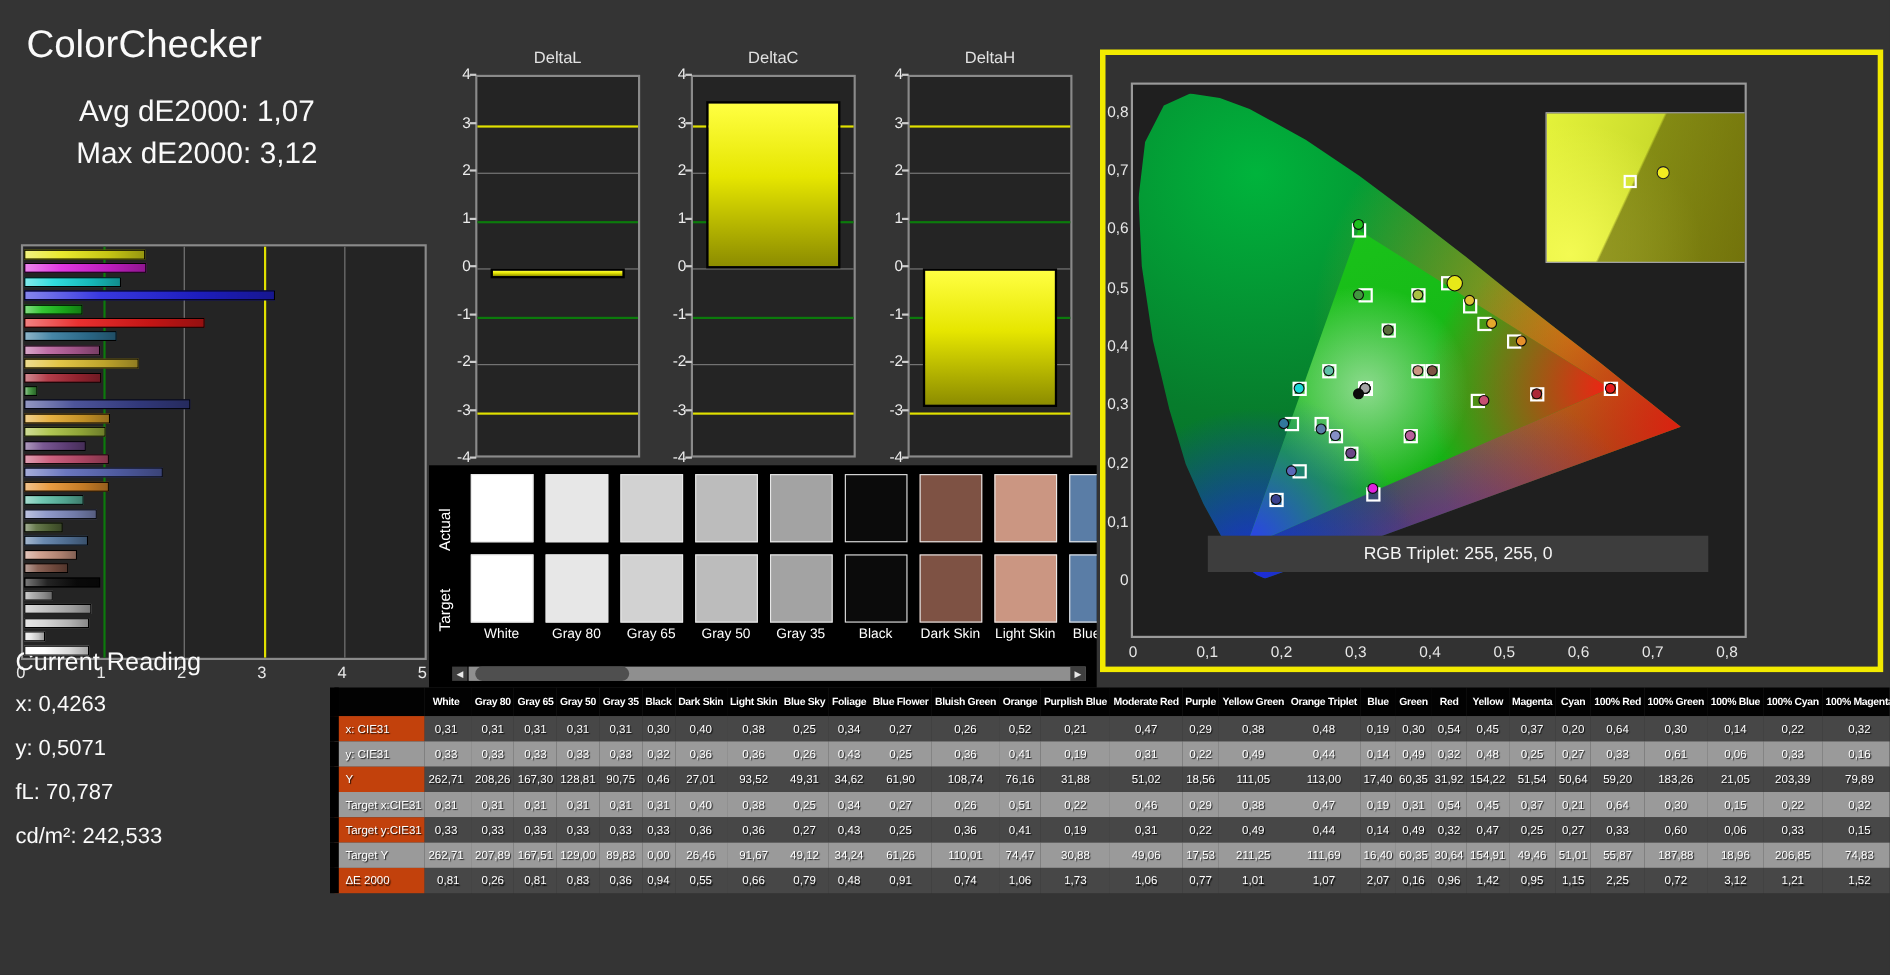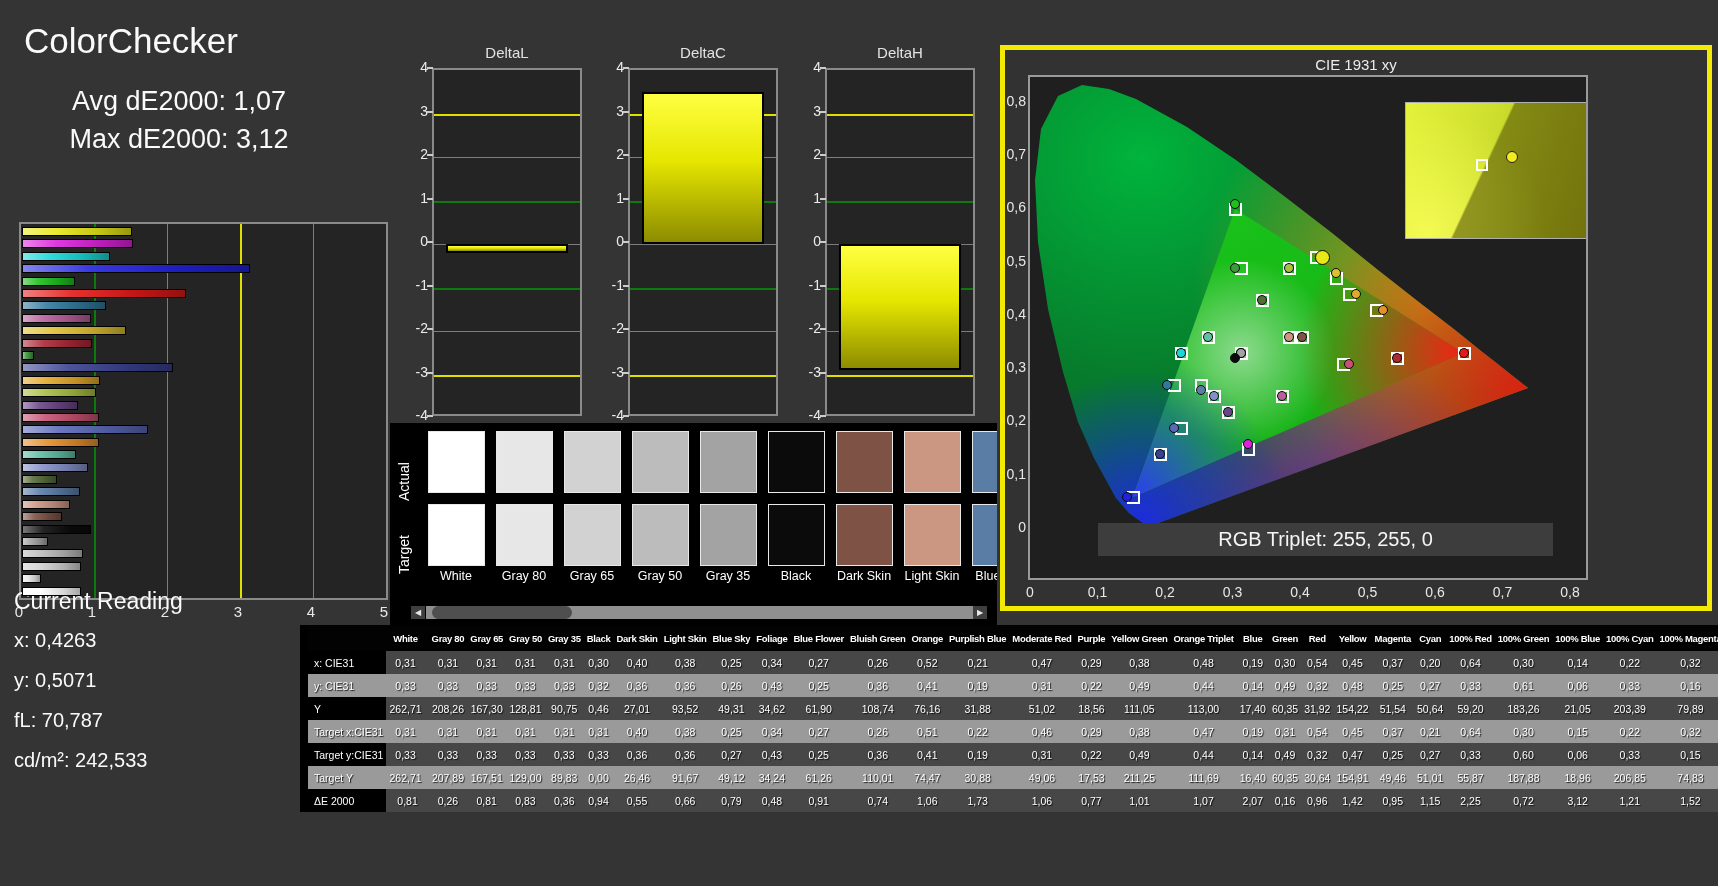--- a/index.html
+++ b/index.html
@@ -50,34 +50,34 @@
   .cie-dot{position:absolute;border:1px solid #0a0a0a;border-radius:50%;box-sizing:border-box;}
   .cie-inset{position:absolute;left:375px;top:25px;width:183px;height:137px;border:1px solid #b0b0b0;
              box-sizing:border-box;overflow:hidden;
              background:linear-gradient(115deg,transparent 0 44%,rgba(75,75,0,.55) 45%),
                         radial-gradient(circle 150px at 12% 95%,rgba(250,255,90,.8),rgba(250,255,90,0) 80%),
                         linear-gradient(105deg,#e4f23a 0%,#ccdd2d 45%,#a3a318 100%);}
   .inset-sq{position:absolute;left:70px;top:56px;width:12px;height:12px;border:2px solid #fff;box-sizing:border-box;}
   .inset-dot{position:absolute;left:100px;top:48px;width:12px;height:12px;border-radius:50%;
              background:#f2ec20;border:1.5px solid #222;box-sizing:border-box;}
   .rgb-box{position:absolute;left:93px;top:437px;width:455px;height:33px;background:#3d3d3d;
-           color:#f5f5f5;font-size:20px;line-height:33px;text-align:center;margin-top:36px;}
+           color:#f5f5f5;font-size:16px;line-height:33px;text-align:center;}
   
   .reading-block{position:absolute;left:14px;top:588px;width:270px;}
   .reading-head{font-size:23px;color:#fafafa;margin:0 0 14px 0;font-weight:400;}
   .reading-line{font-size:20px;color:#fafafa;margin:0 0 17px 0;}
   
   .data-table{position:absolute;left:300px;top:625px;border-collapse:collapse;table-layout:auto;width:1162px;}
   .data-table th,.data-table td{white-space:nowrap;padding:0 3px;height:23px;text-align:center;
         font-weight:400;color:#fff;text-shadow:1px 1px 1px rgba(0,0,0,.85);}
   .data-table thead th{background:#020202;font-size:9.5px;font-weight:700;letter-spacing:-0.3px;height:26px;}
   .data-table td{font-size:10.5px;}
   .data-table .lbl{text-align:left;padding-left:6px;font-size:10.5px;border-left:8px solid #000;min-width:62px;}
   .row-dark td{background:#474747;}
-  .row-dark td.lbl{background:#000000;}
+  .row-dark td.lbl{background:#c2410c;}
   .row-light td{background:#9a9a9a;}
 </style>
 </head>
 <body>
 
 <div class="screen">
 
   <div class="title-block">
     <h1 class="app-title">ColorChecker</h1>
   </div>
@@ -257,21 +257,20 @@
         <div class="sw-cell" style="left: 582px; top: 81px; background: rgb(90, 125, 166);"></div>
         <div class="sw-name" style="left: 577px;">Blue Sky</div>
       </div>
     <div class="sw-arrow" style="left:21px;"><span>◀</span></div>
     <div class="sw-scroll-track"></div>
     <div class="sw-scroll-thumb"></div>
     <div class="sw-arrow" style="left:583px;"><span>▶</span></div>
   </div>
 
   <div class="cie-frame">
-    <div class="cie-title">CIE 1931 xy</div>
     <div class="cie-plot" id="ciePlot">
       <div class="cie-layer" id="cieHorseshoe" style="clip-path: polygon(120px 449px, 113px 446px, 99px 436px, 86px 421px, 64px 381px, 48px 345px, 33px 295px, 18px 232px, 8px 165px, 5px 103px, 11px 52px, 28px 19px, 52px 8px, 79px 12px, 106px 22px, 157px 50px, 206px 83px, 254px 119px, 302px 156px, 348px 193px, 390px 226px, 425px 253px, 451px 274px, 469px 288px, 484px 300px, 498px 311px); background: radial-gradient(150px at 20% 88%, rgba(30, 40, 230, 0.95), rgba(30, 40, 230, 0) 100%), radial-gradient(190px at 52% 90%, rgba(160, 15, 190, 0.8), rgba(160, 15, 190, 0) 100%), radial-gradient(230px at 90% 62%, rgba(230, 25, 15, 0.95), rgba(230, 25, 15, 0) 100%), radial-gradient(240px at 72% 44%, rgba(235, 175, 20, 0.8), rgba(235, 175, 20, 0) 100%), radial-gradient(430px 400px at 20% 16%, rgb(0, 180, 60) 0%, rgb(7, 124, 44) 55%, rgb(6, 100, 40) 100%);"></div>
       <div class="cie-layer" id="cieTriangle" style="clip-path: polygon(434px 276px, 205px 132px, 103px 420px); background: radial-gradient(200px at 103.25px 420.02px, rgba(45, 55, 255, 0.95), rgba(45, 55, 255, 0) 72%), radial-gradient(230px at 434px 276.11px, rgba(255, 25, 20, 0.95), rgba(255, 25, 20, 0) 72%), radial-gradient(120px at 211.25px 276.11px, rgba(238, 246, 240, 0.55), rgba(238, 246, 240, 0) 78%), linear-gradient(155deg, rgb(30, 208, 30), rgb(15, 160, 15));"></div>
       <div class="cie-layer" id="cieMarkers">
           <div class="cie-sq" style="left: 205.25px; top: 270.11px;"></div>
           <div class="cie-sq" style="left: 205.25px; top: 270.11px;"></div>
           <div class="cie-sq" style="left: 205.25px; top: 270.11px;"></div>
           <div class="cie-sq" style="left: 205.25px; top: 270.11px;"></div>
           <div class="cie-sq" style="left: 205.25px; top: 270.11px;"></div>
           <div class="cie-sq" style="left: 205.25px; top: 270.11px;"></div>

